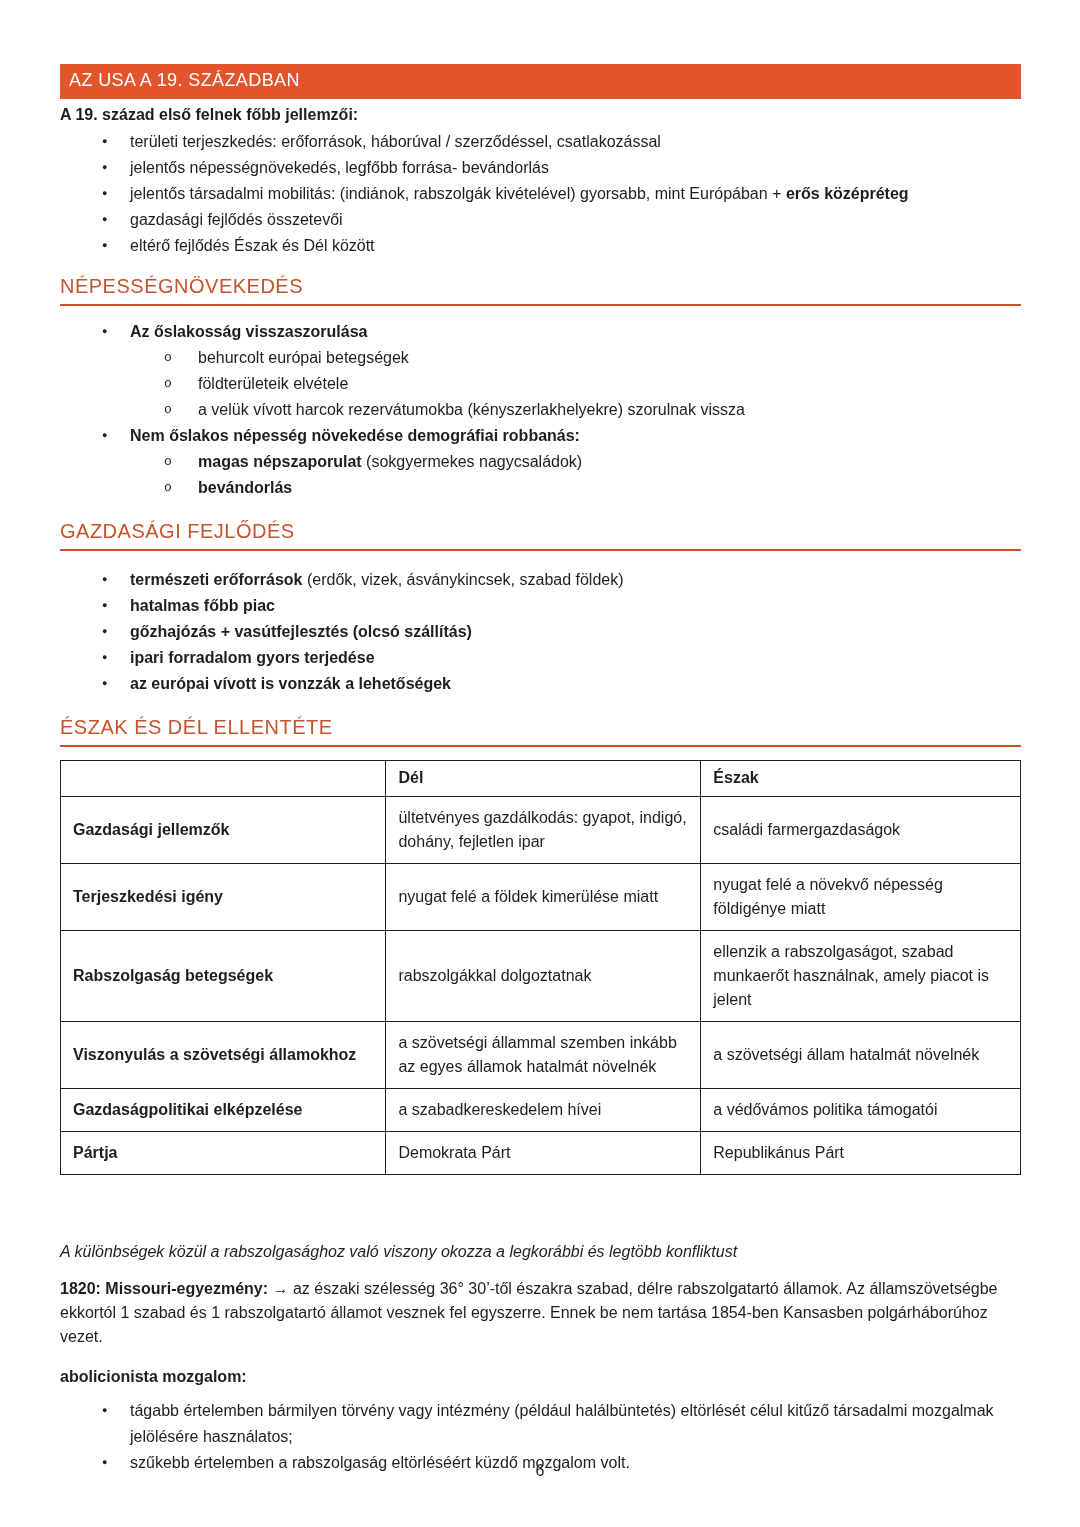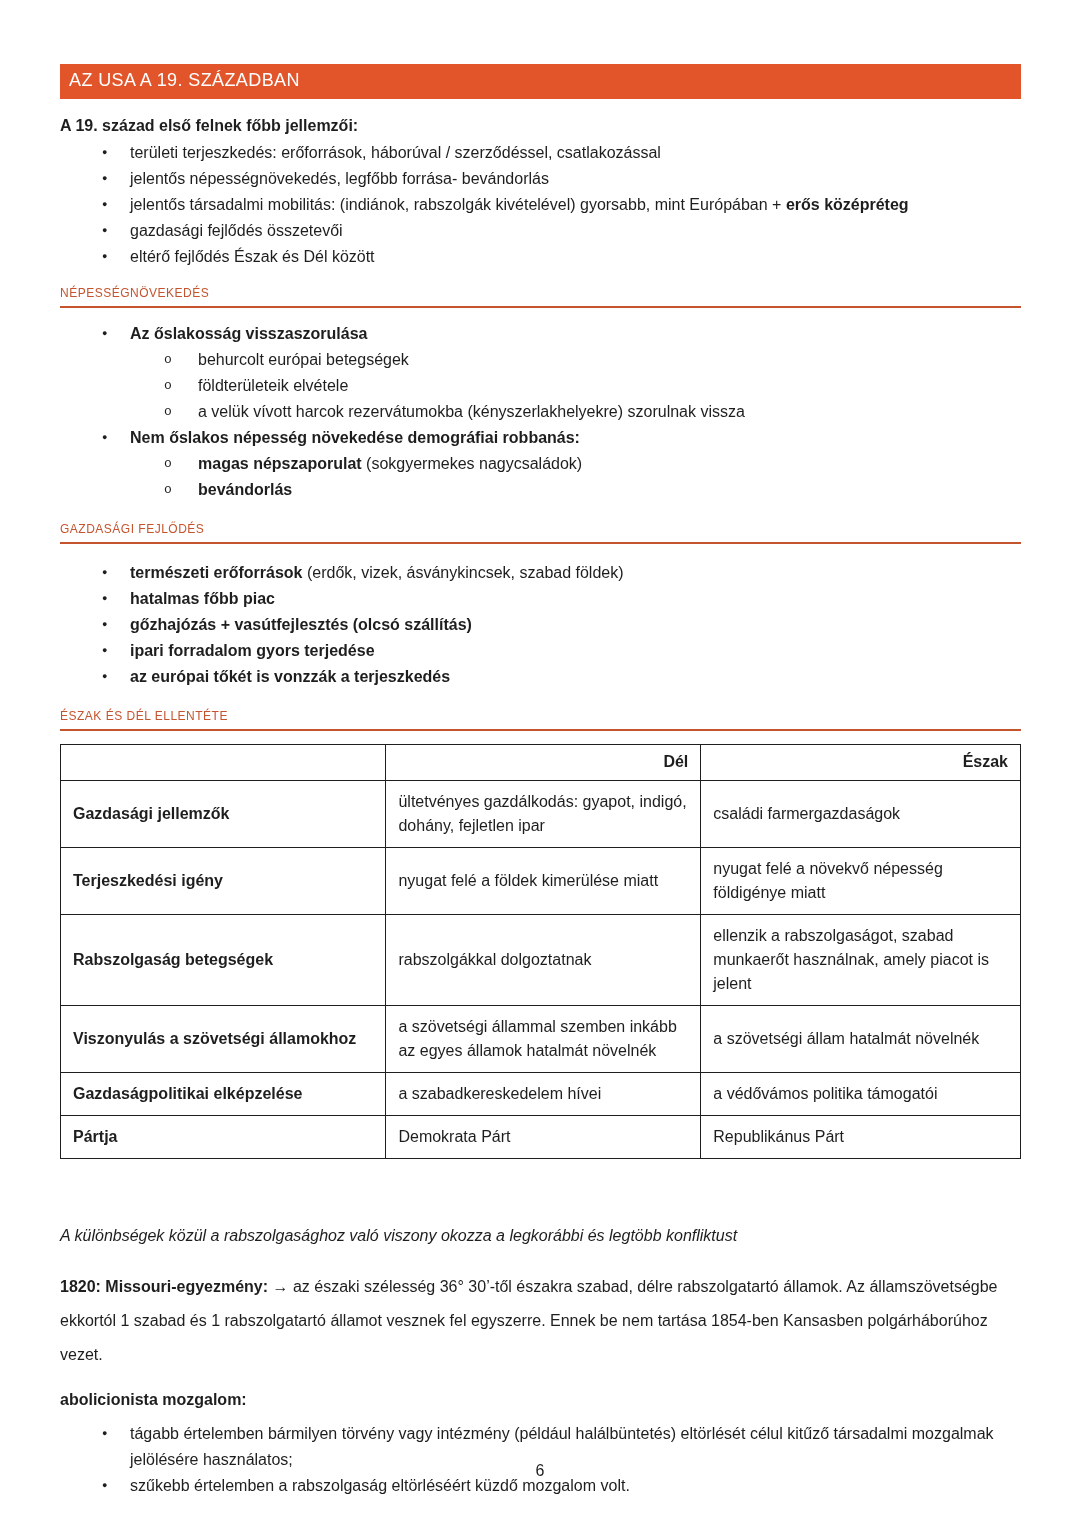--- a/index.html
+++ b/index.html
@@ -15,21 +15,21 @@
     width: 1080px; height: 1527px;
     padding: 64px 59px 0 60px;
   }
   
   .banner {
     background: var(--banner-bg, #e2552b);
     color: #ffffff;
     font-size: 18px;
     letter-spacing: 0.4px;
     padding: 6px 4px 8px 9px;
-    margin-bottom: 18px;
+    margin-bottom: 7px;
   }
   .h-bold { font-weight: bold; margin-bottom: 5px; }
   
   .list { margin-bottom: 2px; }
   .li { position: relative; line-height: 26px; }
   .L1 { padding-left: 70px; }
   .L1::before {
     content: "●";
     position: absolute; left: 42px; top: 8px;
     font-size: 9px; line-height: 1;
@@ -39,21 +39,21 @@
     content: "o";
     position: absolute; left: 104px; top: 2px;
     font-family: "Liberation Mono", monospace;
     font-size: 13px; line-height: 22px;
   }
   .seg-b { font-weight: bold; }
   
   .section-h {
     color: var(--heading, #c4542e);
     font-weight: normal;
-    font-size: 12px;
+    font-size: 20px;
     letter-spacing: 0.5px;
     border-bottom: 2px solid var(--heading, #c4542e);
     padding-bottom: 6px;
     margin: 19px 0 13px 0;
   }
   .section-h.first { margin-top: 16px; }
   .eco-gap { margin-top: 16px; }
   
   table.cmp {
     width: 100%;
@@ -63,32 +63,32 @@
   }
   table.cmp th, table.cmp td {
     border: 1px solid #1e1e1e;
     padding: 9px 12px;
     vertical-align: middle;
     line-height: 24px;
     text-align: left;
     font-size: 16px;
   }
   table.cmp th {
-    text-align: right;
+    text-align: left;
     font-weight: bold;
     padding: 5px 12px 6px;
   }
   table.cmp td.lbl { font-weight: bold; }
   
   .note {
     font-weight: normal; font-style: italic;
     margin-top: 64px;
     line-height: 26px;
   }
-  .para { margin-top: 21px; line-height: 34px; }
+  .para { margin-top: 12px; line-height: 24px; }
   .abol-head { margin-top: 19px; margin-bottom: 12px; }
   .pagenum {
     position: absolute; left: 0; right: 0; bottom: 47px;
     text-align: center; font-size: 16px;
   }
 </style>
 </head>
 <body>
 
 <div class="page">
@@ -116,21 +116,21 @@
     <div class="li L2"><span class="seg-b">magas népszaporulat</span><span> (sokgyermekes nagycsaládok)</span></div>
     <div class="li L2"><span class="seg-b">bevándorlás</span></div>
   </div>
 
   <h2 class="section-h">GAZDASÁGI FEJLŐDÉS</h2>
   <div class="list eco-gap">
     <div class="li L1"><span class="seg-b">természeti erőforrások</span><span> (erdők, vizek, ásványkincsek, szabad földek)</span></div>
     <div class="li L1"><span class="seg-b">hatalmas főbb piac</span></div>
     <div class="li L1"><span class="seg-b">gőzhajózás + vasútfejlesztés (olcsó szállítás)</span></div>
     <div class="li L1"><span class="seg-b">ipari forradalom gyors terjedése</span></div>
-    <div class="li L1"><span class="seg-b">az európai tőkét is vonzzák a terjeszkedés</span></div>
+    <div class="li L1"><span class="seg-b">az európai vívott is vonzzák a lehetőségek</span></div>
   </div>
 
   <h2 class="section-h">ÉSZAK ÉS DÉL ELLENTÉTE</h2>
 
   <table class="cmp">
     <colgroup>
       <col style="width:33.9%">
       <col style="width:32.8%">
       <col style="width:33.3%">
     </colgroup>

